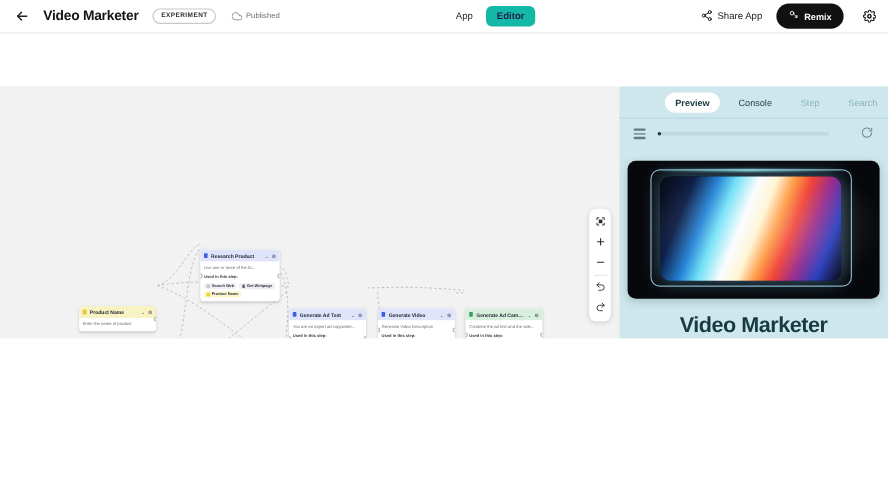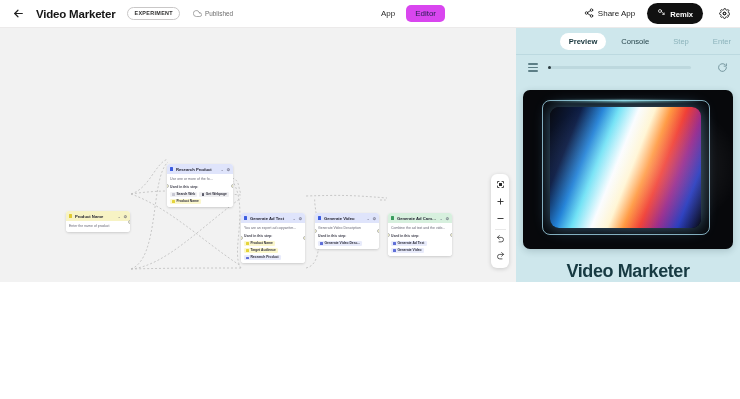--- a/index.html
+++ b/index.html
@@ -1,21 +1,21 @@
 <!DOCTYPE html>
 <html><head>
 <meta charset="utf-8">
 <style>
   * { box-sizing: border-box; margin: 0; padding: 0; }
   html, body {
     width: 740px; height: 399px;
     font-family: "Liberation Sans", sans-serif;
     background: #ffffff; overflow: hidden;
   }
-  #app { position: relative; width: 740px; height: 282px; display: flex; flex-direction: column; }
+  #app { position: relative; width: 740px; height: 282px; display: flex; flex-direction: column; gap: 44px; }
 
   
   .topbar {
     height: 28px; flex: 0 0 28px; background: #ffffff;
     border-bottom: 1px solid #eceaea;
     display: flex; align-items: center; padding: 0 10px; gap: 8px;
   }
   .back-btn {
     width: 16px; height: 16px; display: flex; align-items: center; justify-content: center;
     color: #222; cursor: pointer; flex: 0 0 auto;
@@ -34,21 +34,21 @@
   .cloud-ico { color: #8d8d8d; display: flex; }
   .spacer { flex: 1 1 auto; }
   .seg {
     display: flex; align-items: center; gap: 2px; flex: 0 0 auto;
   }
   .seg-btn {
     font-size: 8px; color: #2b2b2b; padding: 4px 9px; border-radius: 5px;
     cursor: pointer; white-space: nowrap; background: transparent;
     border: none; font-family: inherit; font-weight: 500;
   }
-  .seg-btn.active { background: #d946ef; color: #231d4f; font-weight: normal; }
+  .seg-btn.active { background: #14b8a6; color: #231d4f; font-weight: bold; }
   .share {
     display: flex; align-items: center; gap: 4px; cursor: pointer;
     font-size: 8px; color: #1b1b1b; font-weight: 500; margin-right: 4px;
   }
   .remix {
     display: flex; align-items: flex-end; gap: 4px; background: #111111; color: #fff;
     border-radius: 12px; padding: 5px 10px; font-size: 7.6px; font-weight: bold;
     cursor: pointer; white-space: nowrap;
   }
   .gear-btn { margin-left: 8px; cursor: pointer; color: #1c1c1c; display: flex; }
@@ -478,21 +478,21 @@
           </span>
         </div>
       </div>
     </div>
 
     <div class="panel">
       <div class="panel-tabs">
         <div class="ptab active">Preview</div>
         <div class="ptab">Console</div>
         <div class="ptab dim">Step</div>
-        <div class="ptab dim">Enter</div>
+        <div class="ptab dim">Search</div>
       </div>
 
       <div class="panel-ctrl">
         <div class="hamb">
             <i></i>
             <i></i>
             <i></i>
           </div>
         <div class="track">
           <span class="knob"></span>

